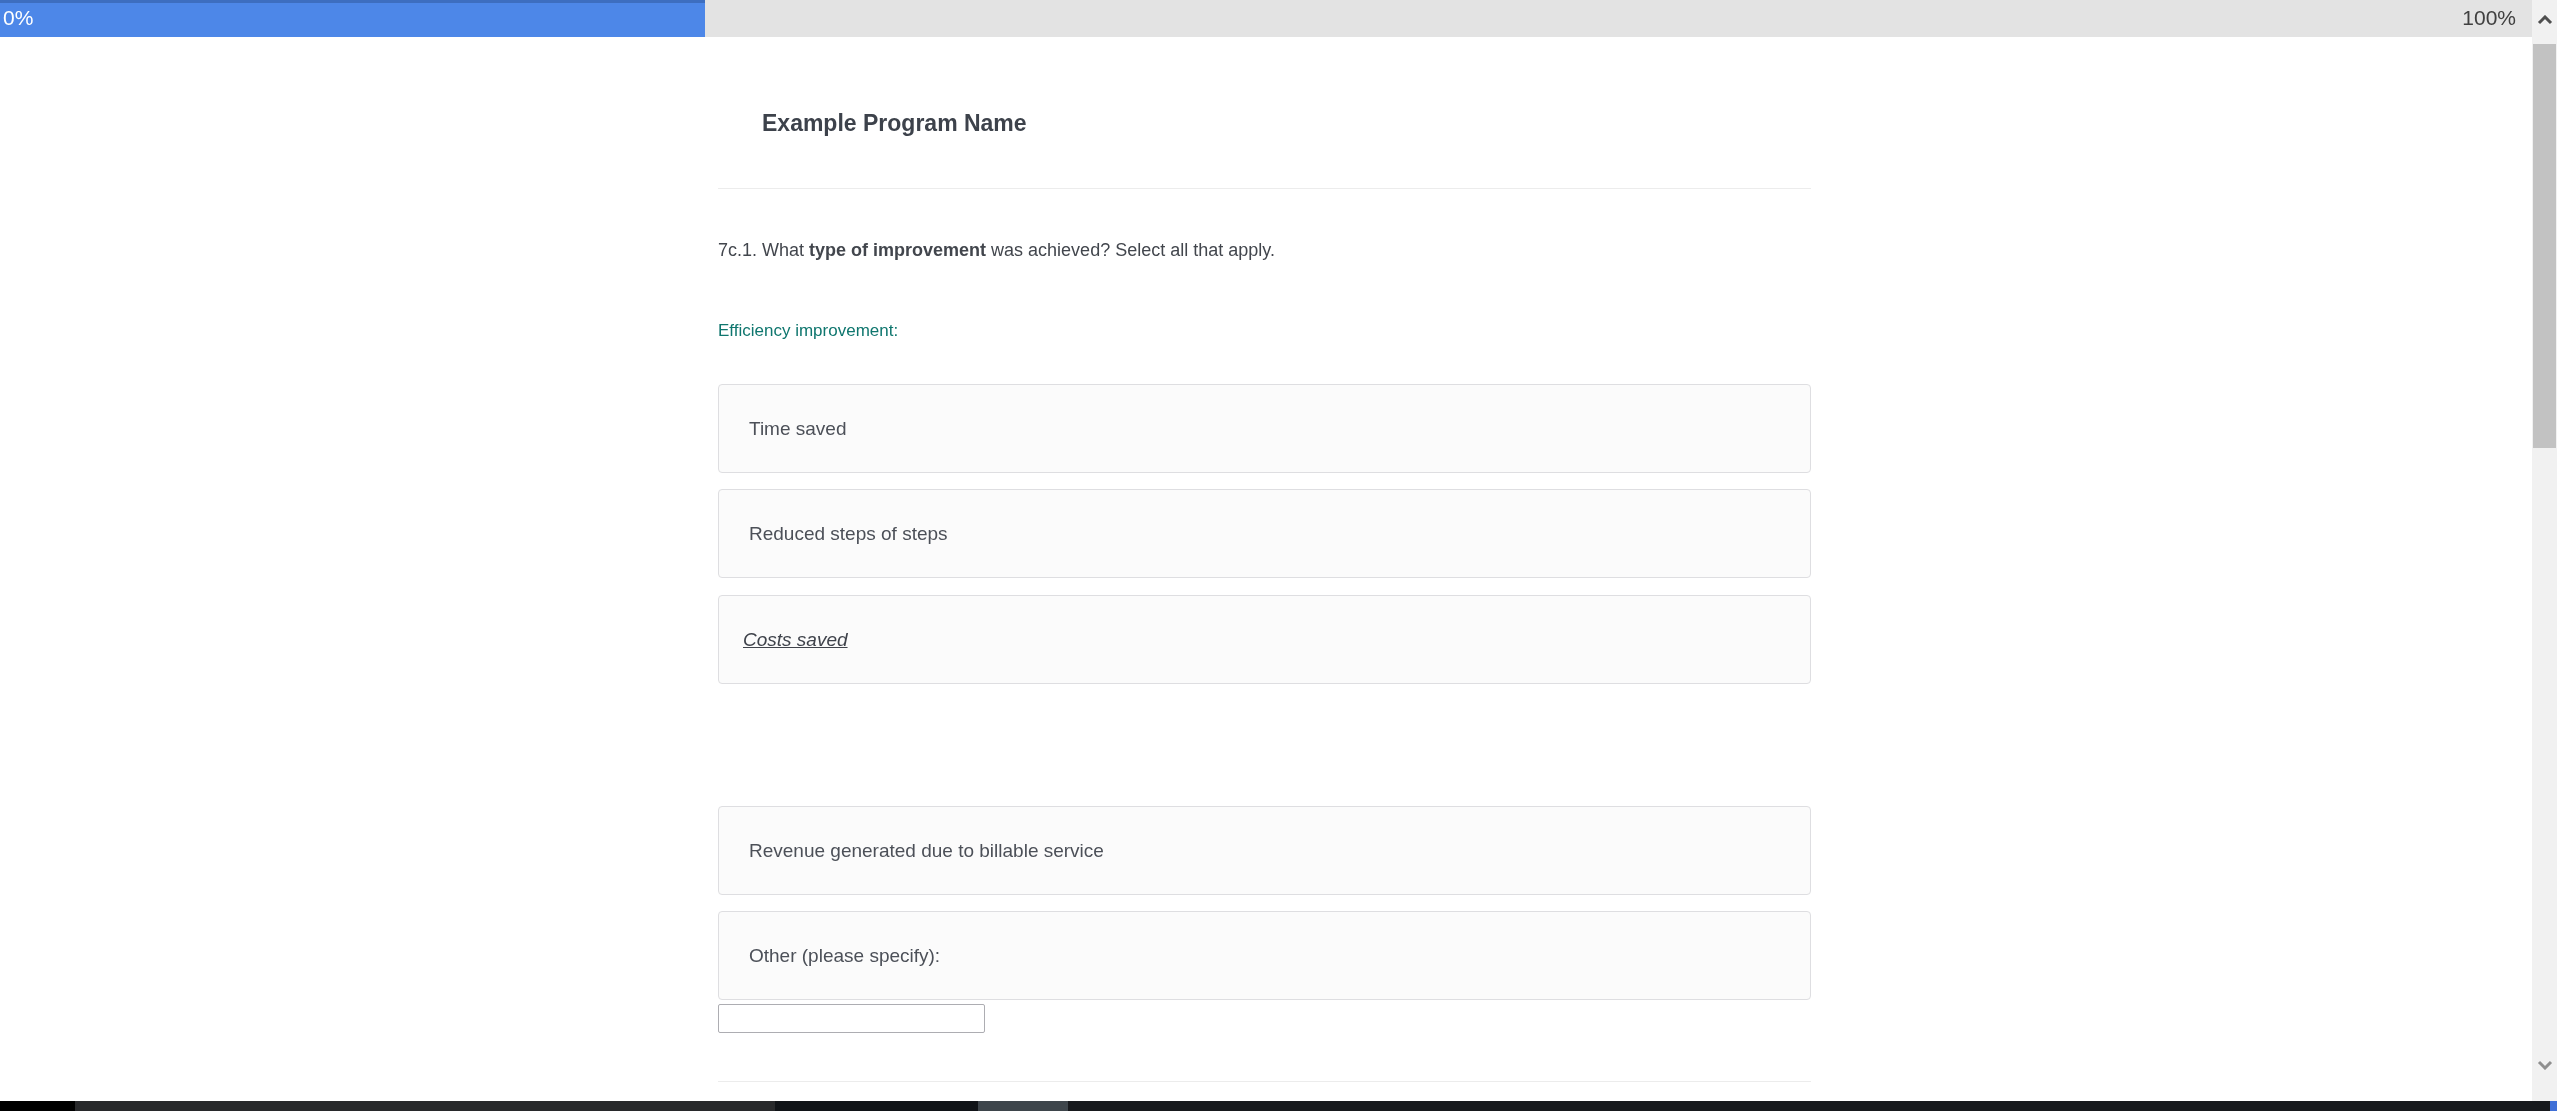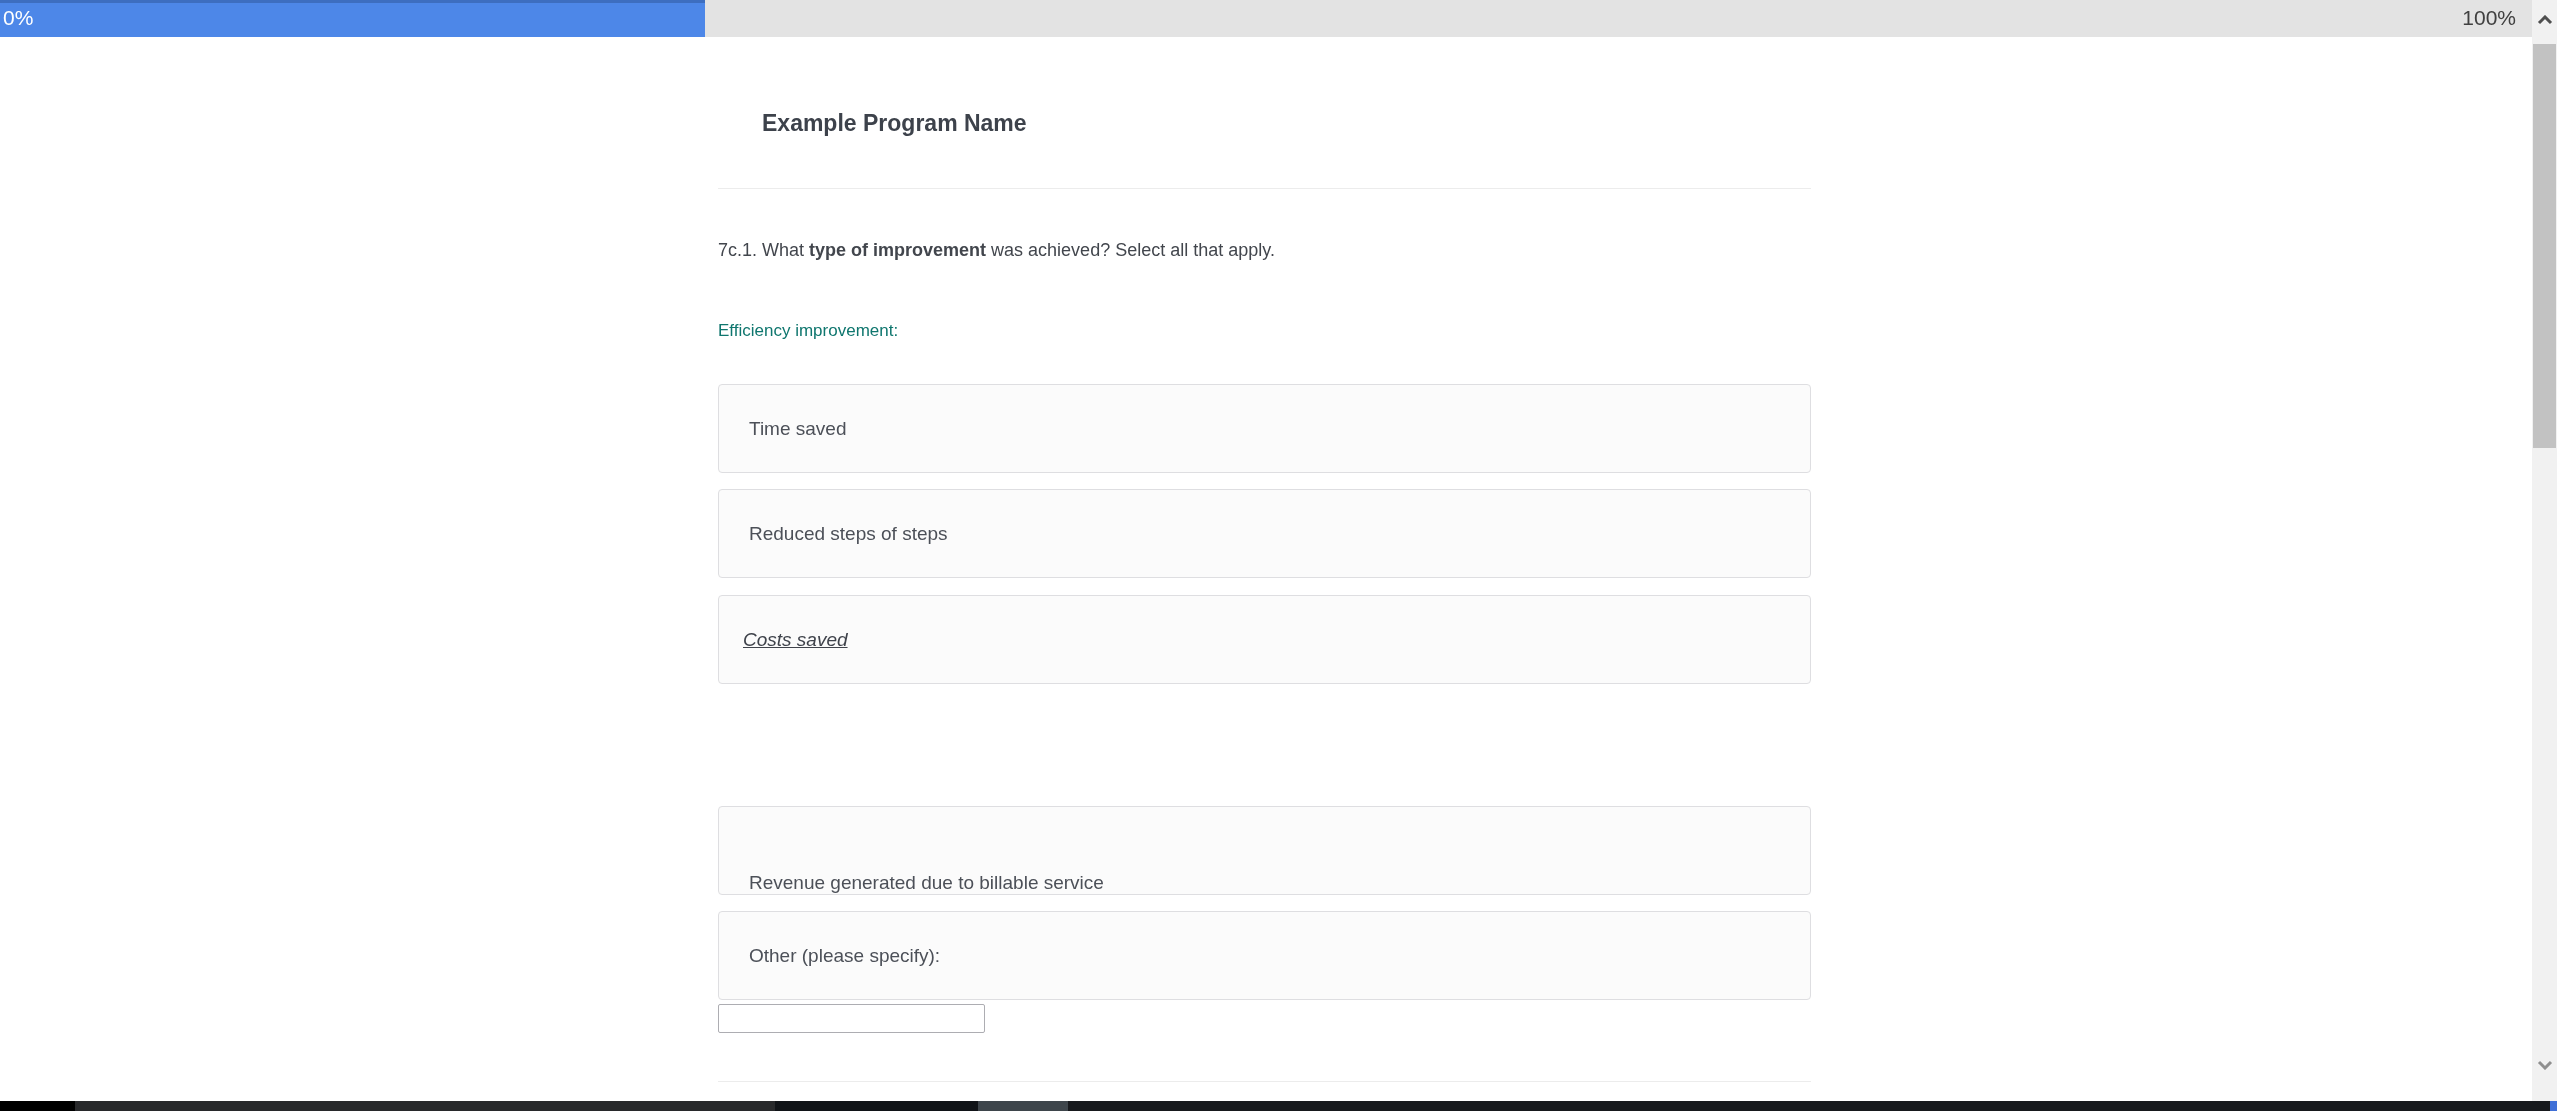--- a/index.html
+++ b/index.html
@@ -114,21 +114,21 @@
     display: flex;
     align-items: center;
     padding-left: 30px;
     cursor: pointer;
   }
   .option-box:nth-of-type(1) { top: 384px; }
   .opt-1 { top: 384px; }
   .opt-2 { top: 489px; }
   .opt-3 { top: 595px; padding-left: 24px; }
   .opt-4 { top: 700px; }
-  .opt-5 { top: 806px; align-items: flex-end; }
+  .opt-5 { top: 806px; }
   .opt-6 { top: 911px; }
 
   .option-label {
     font-size: 19px;
     color: #4c5058;
   }
   .option-label.link-style {
     font-style: italic;
     text-decoration: underline;
     color: #3f434b;

